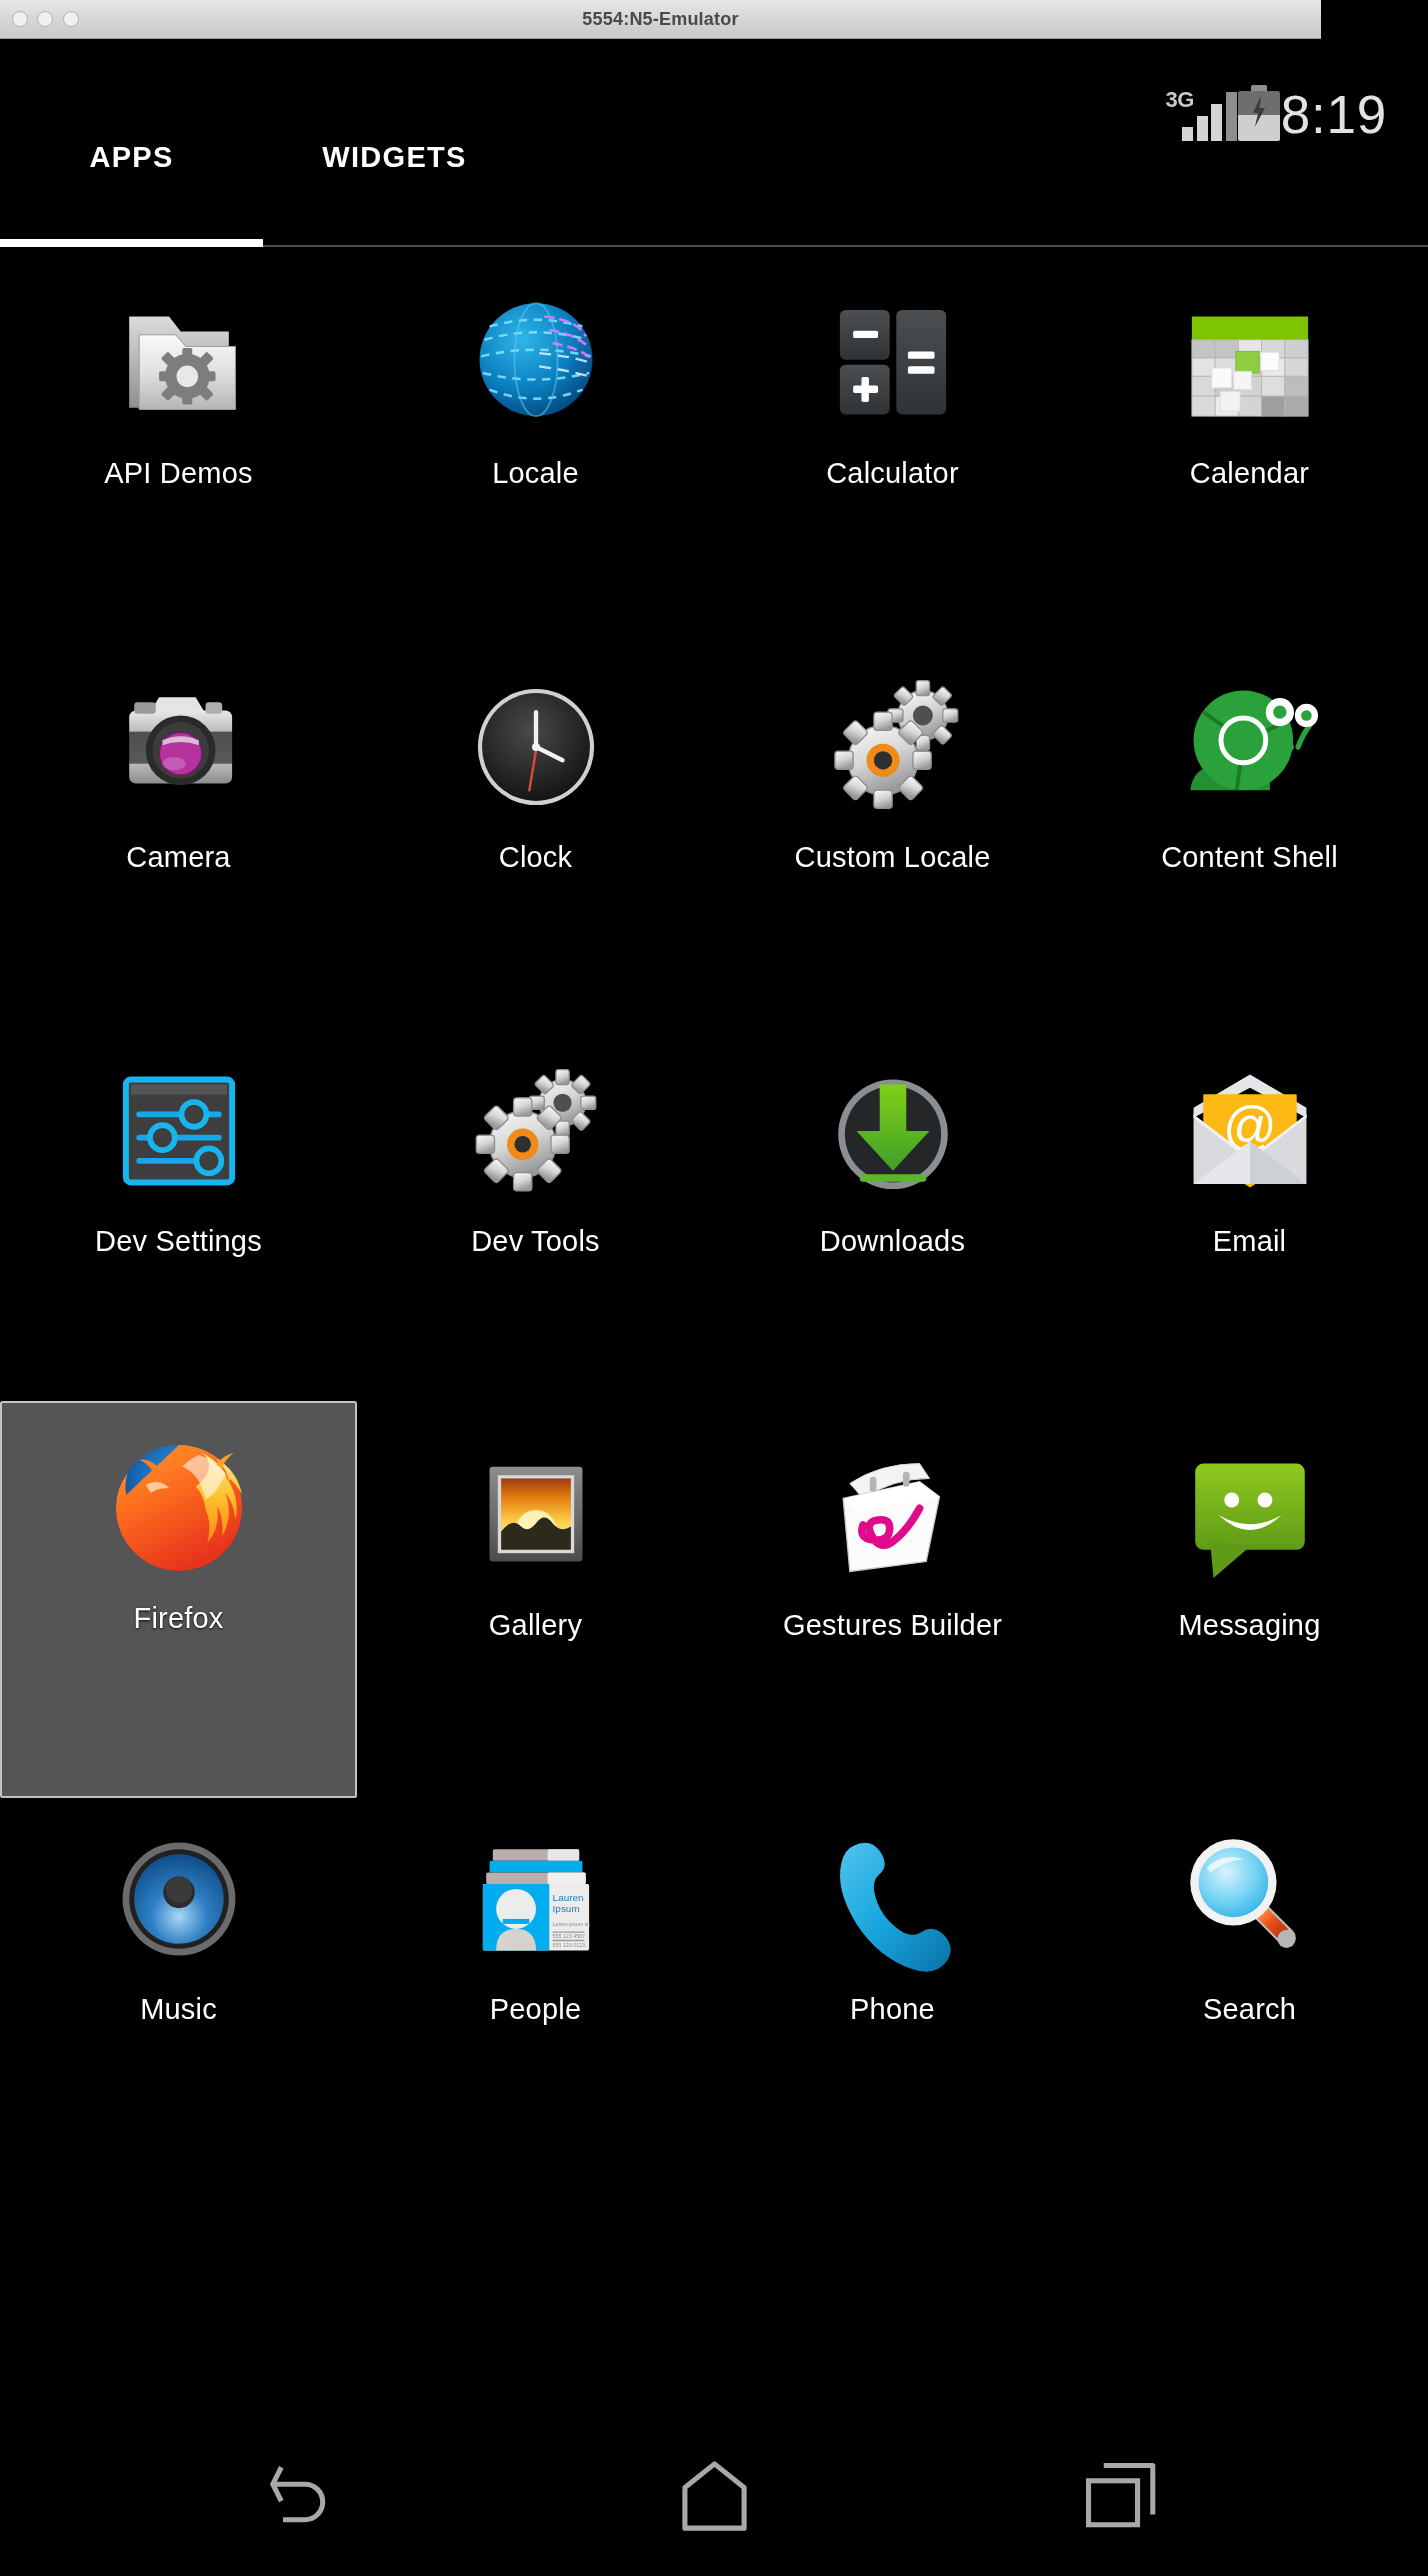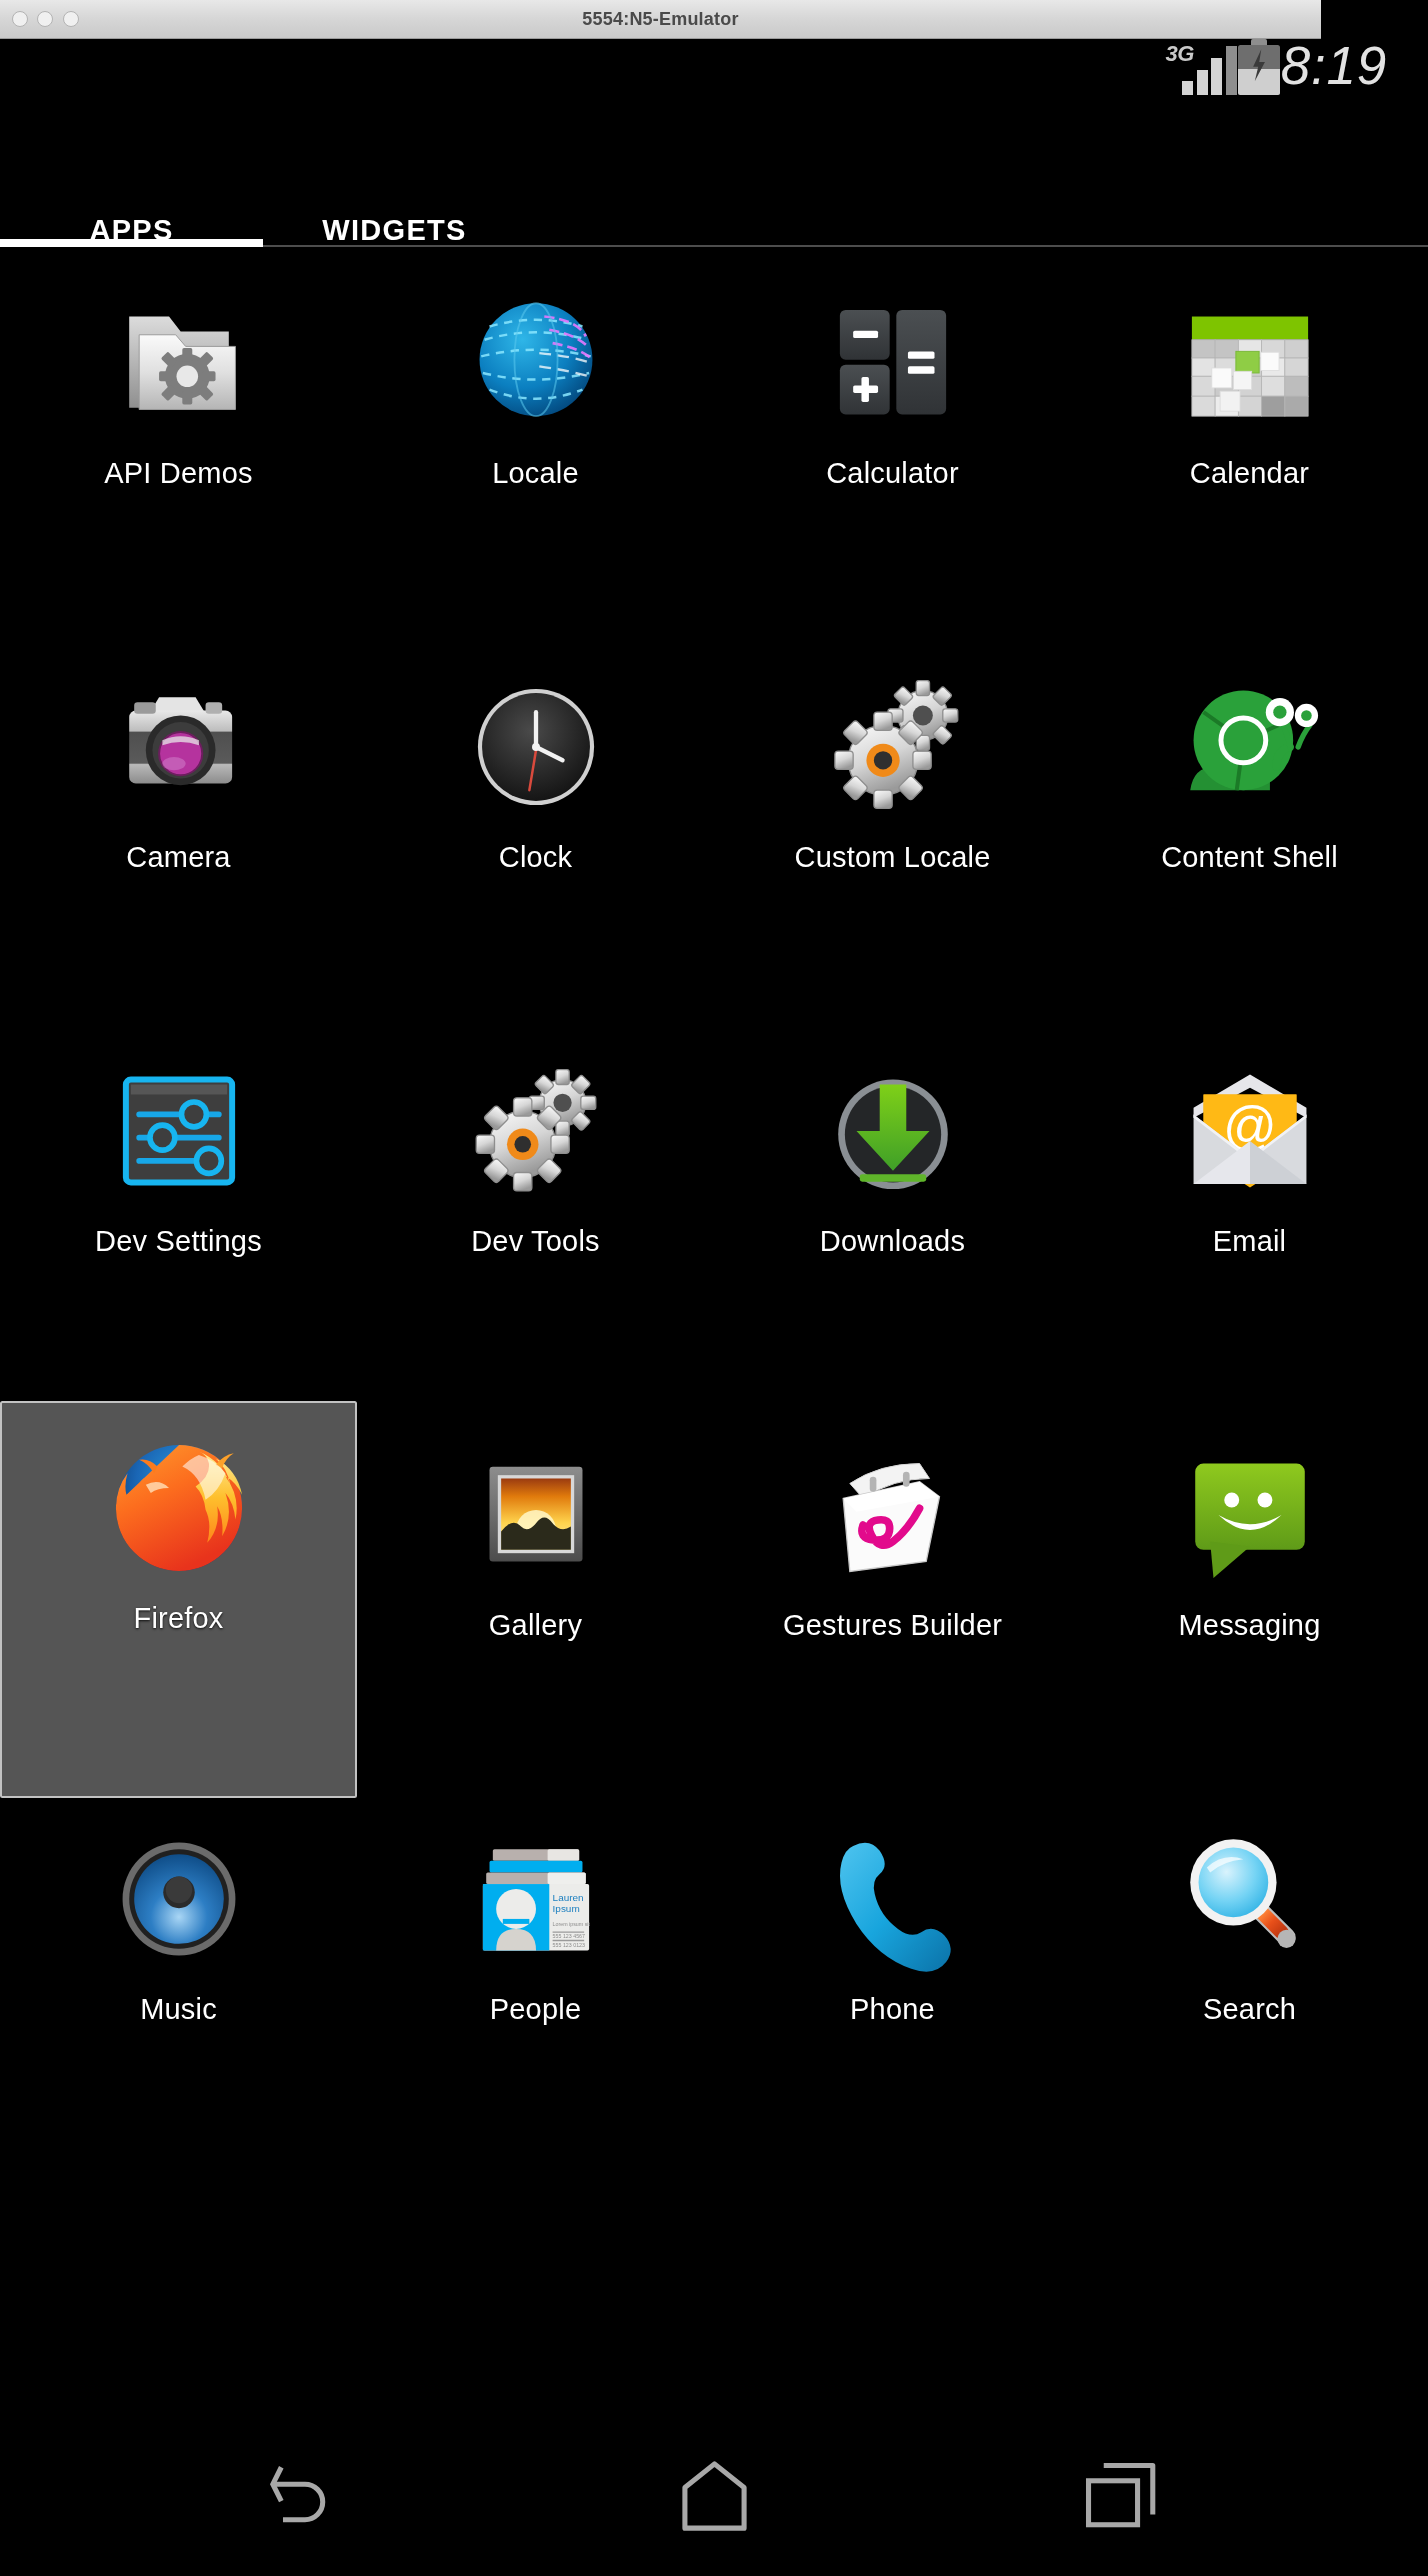--- a/index.html
+++ b/index.html
@@ -26,22 +26,22 @@
     font-size: 18px; color:#4a4a4a; font-weight:600;
     letter-spacing: 0.2px; font-family:"Liberation Sans", sans-serif;
   }
 
   
   .screen { position:absolute; top:39px; left:0; width:1428px; height:2537px; background:#000; }
 
   
   .statusbar {
     height: 102px; width:100%;
-    display:flex; align-items:flex-start; justify-content:flex-end;
-    padding-right: 41px; gap: 1px; font-style: italic;
+    display:flex; align-items:flex-end; justify-content:flex-end;
+    padding-right: 41px; gap: 1px;
   }
   .signal-wrap { position:relative; display:flex; align-items:flex-end; height:56px; }
   .net-label {
     font-size: 22px; color:#c9c9c9; font-weight:700;
     position:absolute; top:1.7px; left:-1.7px; letter-spacing:-0.4px;
   }
   .bars { display:flex; align-items:flex-end; gap:3.4px; margin-left:15.3px; }
   .bar { width:11px; background:#8e8e8e; }
   .bar.on { background:#d4d4d4; }
   .b1 { height:13.6px; } .b2 { height:25.5px; } .b3 { height:37px; } .b4 { height:49px; }
@@ -50,21 +50,21 @@
   .bat-body { position:absolute; top:6px; left:0; width:42px; height:50px; background:#6e6e6e; border-radius:2.5px; overflow:hidden; }
   .bat-fill { position:absolute; bottom:0; left:0; width:100%; height:52%; background:#cfcfcf; }
   .bolt { position:absolute; top:10.2px; left:11px; width:20.4px; height:32px;
           background:#3a3a3a;
           clip-path: polygon(62% 0, 22% 55%, 47% 55%, 30% 100%, 80% 40%, 52% 40%); }
   .clock-text { font-size: 53px; color:#e2e2e2; font-weight:400; letter-spacing:0.8px; line-height:53px; }
 
   
   .tabbar { height: 106px; display:flex; align-items:center; position:relative; }
   .tab {
-    height:106px; display:flex; align-items:flex-end; justify-content:center;
+    height:106px; display:flex; align-items:flex-start; justify-content:center;
     font-size:29px; font-weight:700; letter-spacing:1.3px; color:#fff;
     position:relative; cursor:pointer;
   }
   .tab.apps { width:263px; }
   .tab.widgets { width:263px; }
   .tab.inactive { color:#ffffff; }
   .tabdivider { position:absolute; bottom:0; left:0; right:0; height:2.5px; background:#4d4d4d; }
   .tabdivider-white { position:absolute; bottom:0; left:0; width:263px; height:7.6px; background:#fff; }
 
   

